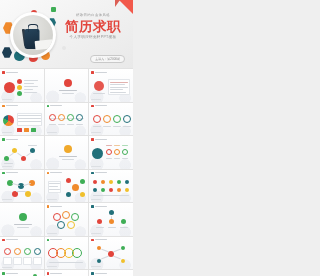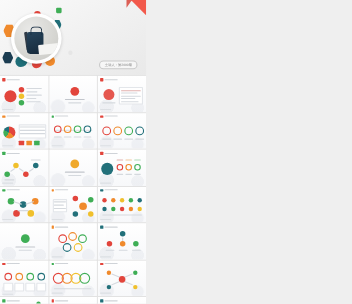--- a/index.html
+++ b/index.html
@@ -141,20 +141,25 @@
 
     <div class="photo-ring">
       <div class="photo-inner">
         <div class="pen1"></div>
         <div class="pen2"></div>
         <div class="bag"></div>
         <div class="paper"></div>
       </div>
     </div>
 
+    <div class="hero-text">
+      <div class="sub-top">精致简约白金体风格</div>
+      <div class="main-title">简历求职</div>
+      <div class="sub-bottom">个人求职应聘竞聘PPT模板</div>
+    </div>
 
     <div class="pill">主讲人：第2000期</div>
   </div>
 
   <div class="grid">
 
     <div class="slide">
       <div class="bg-wash"></div>
       <div class="head-bar">
           <span class="head-sq" style="background:#e2453c"></span>

